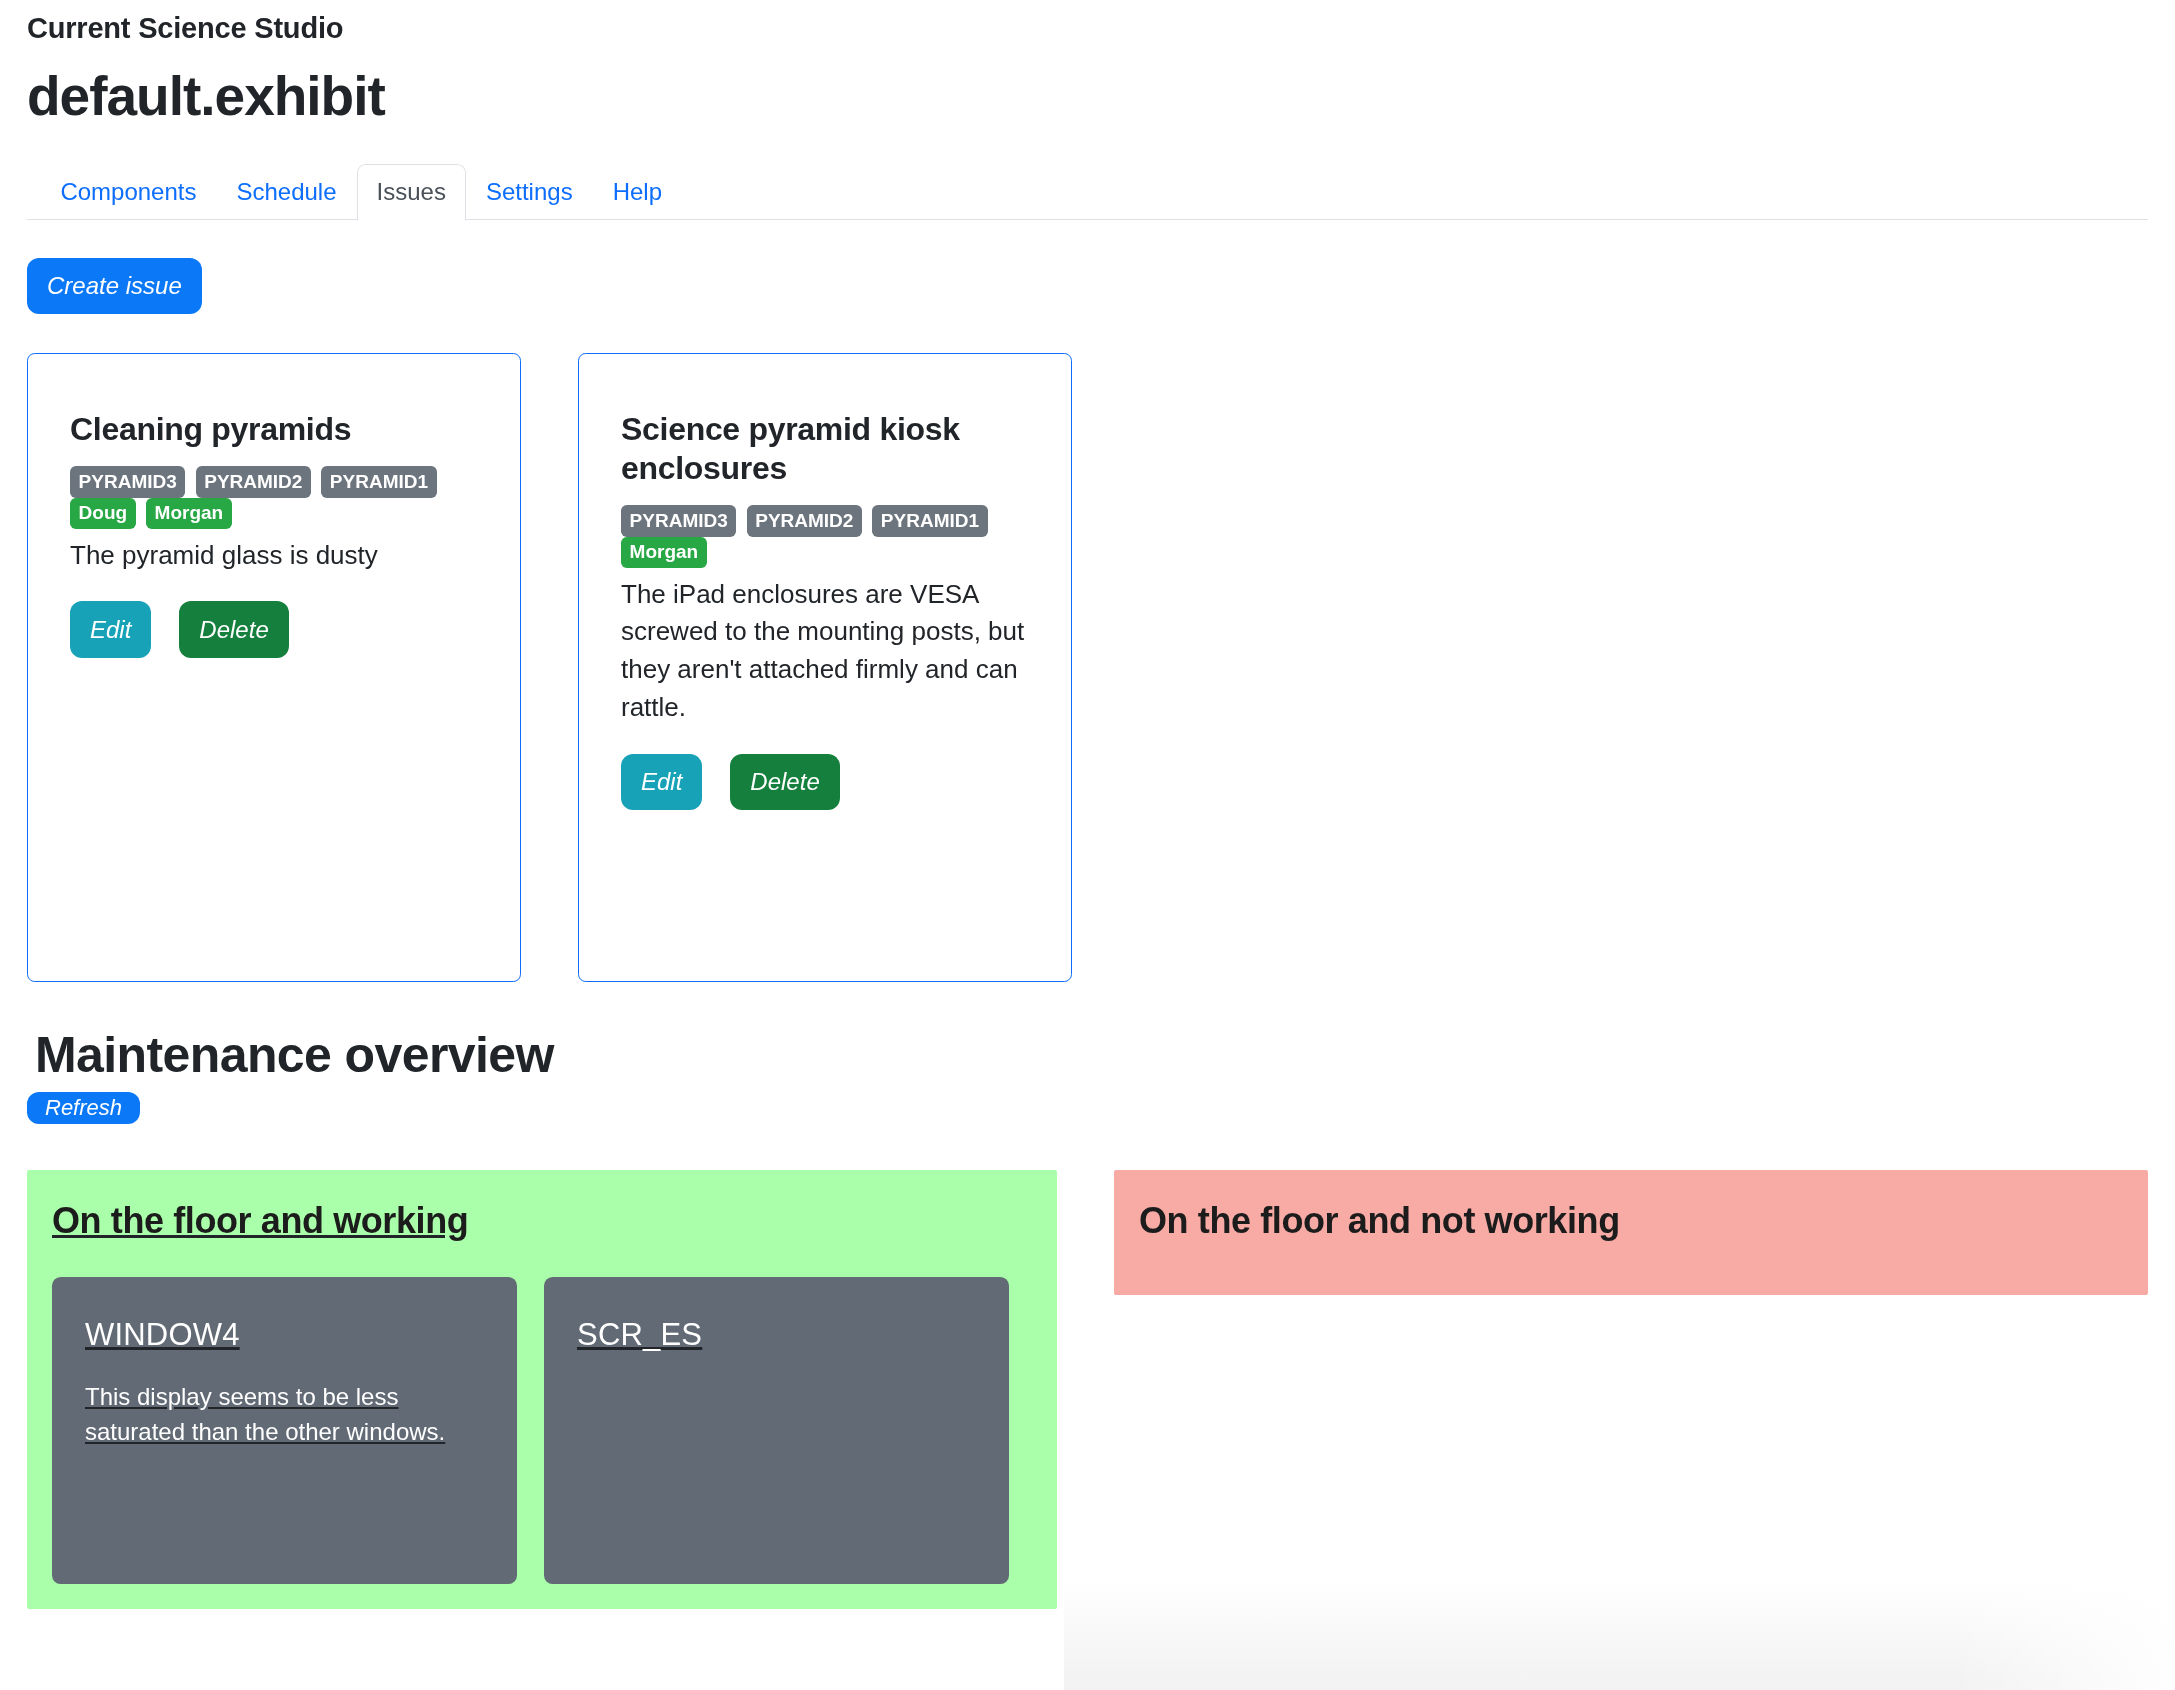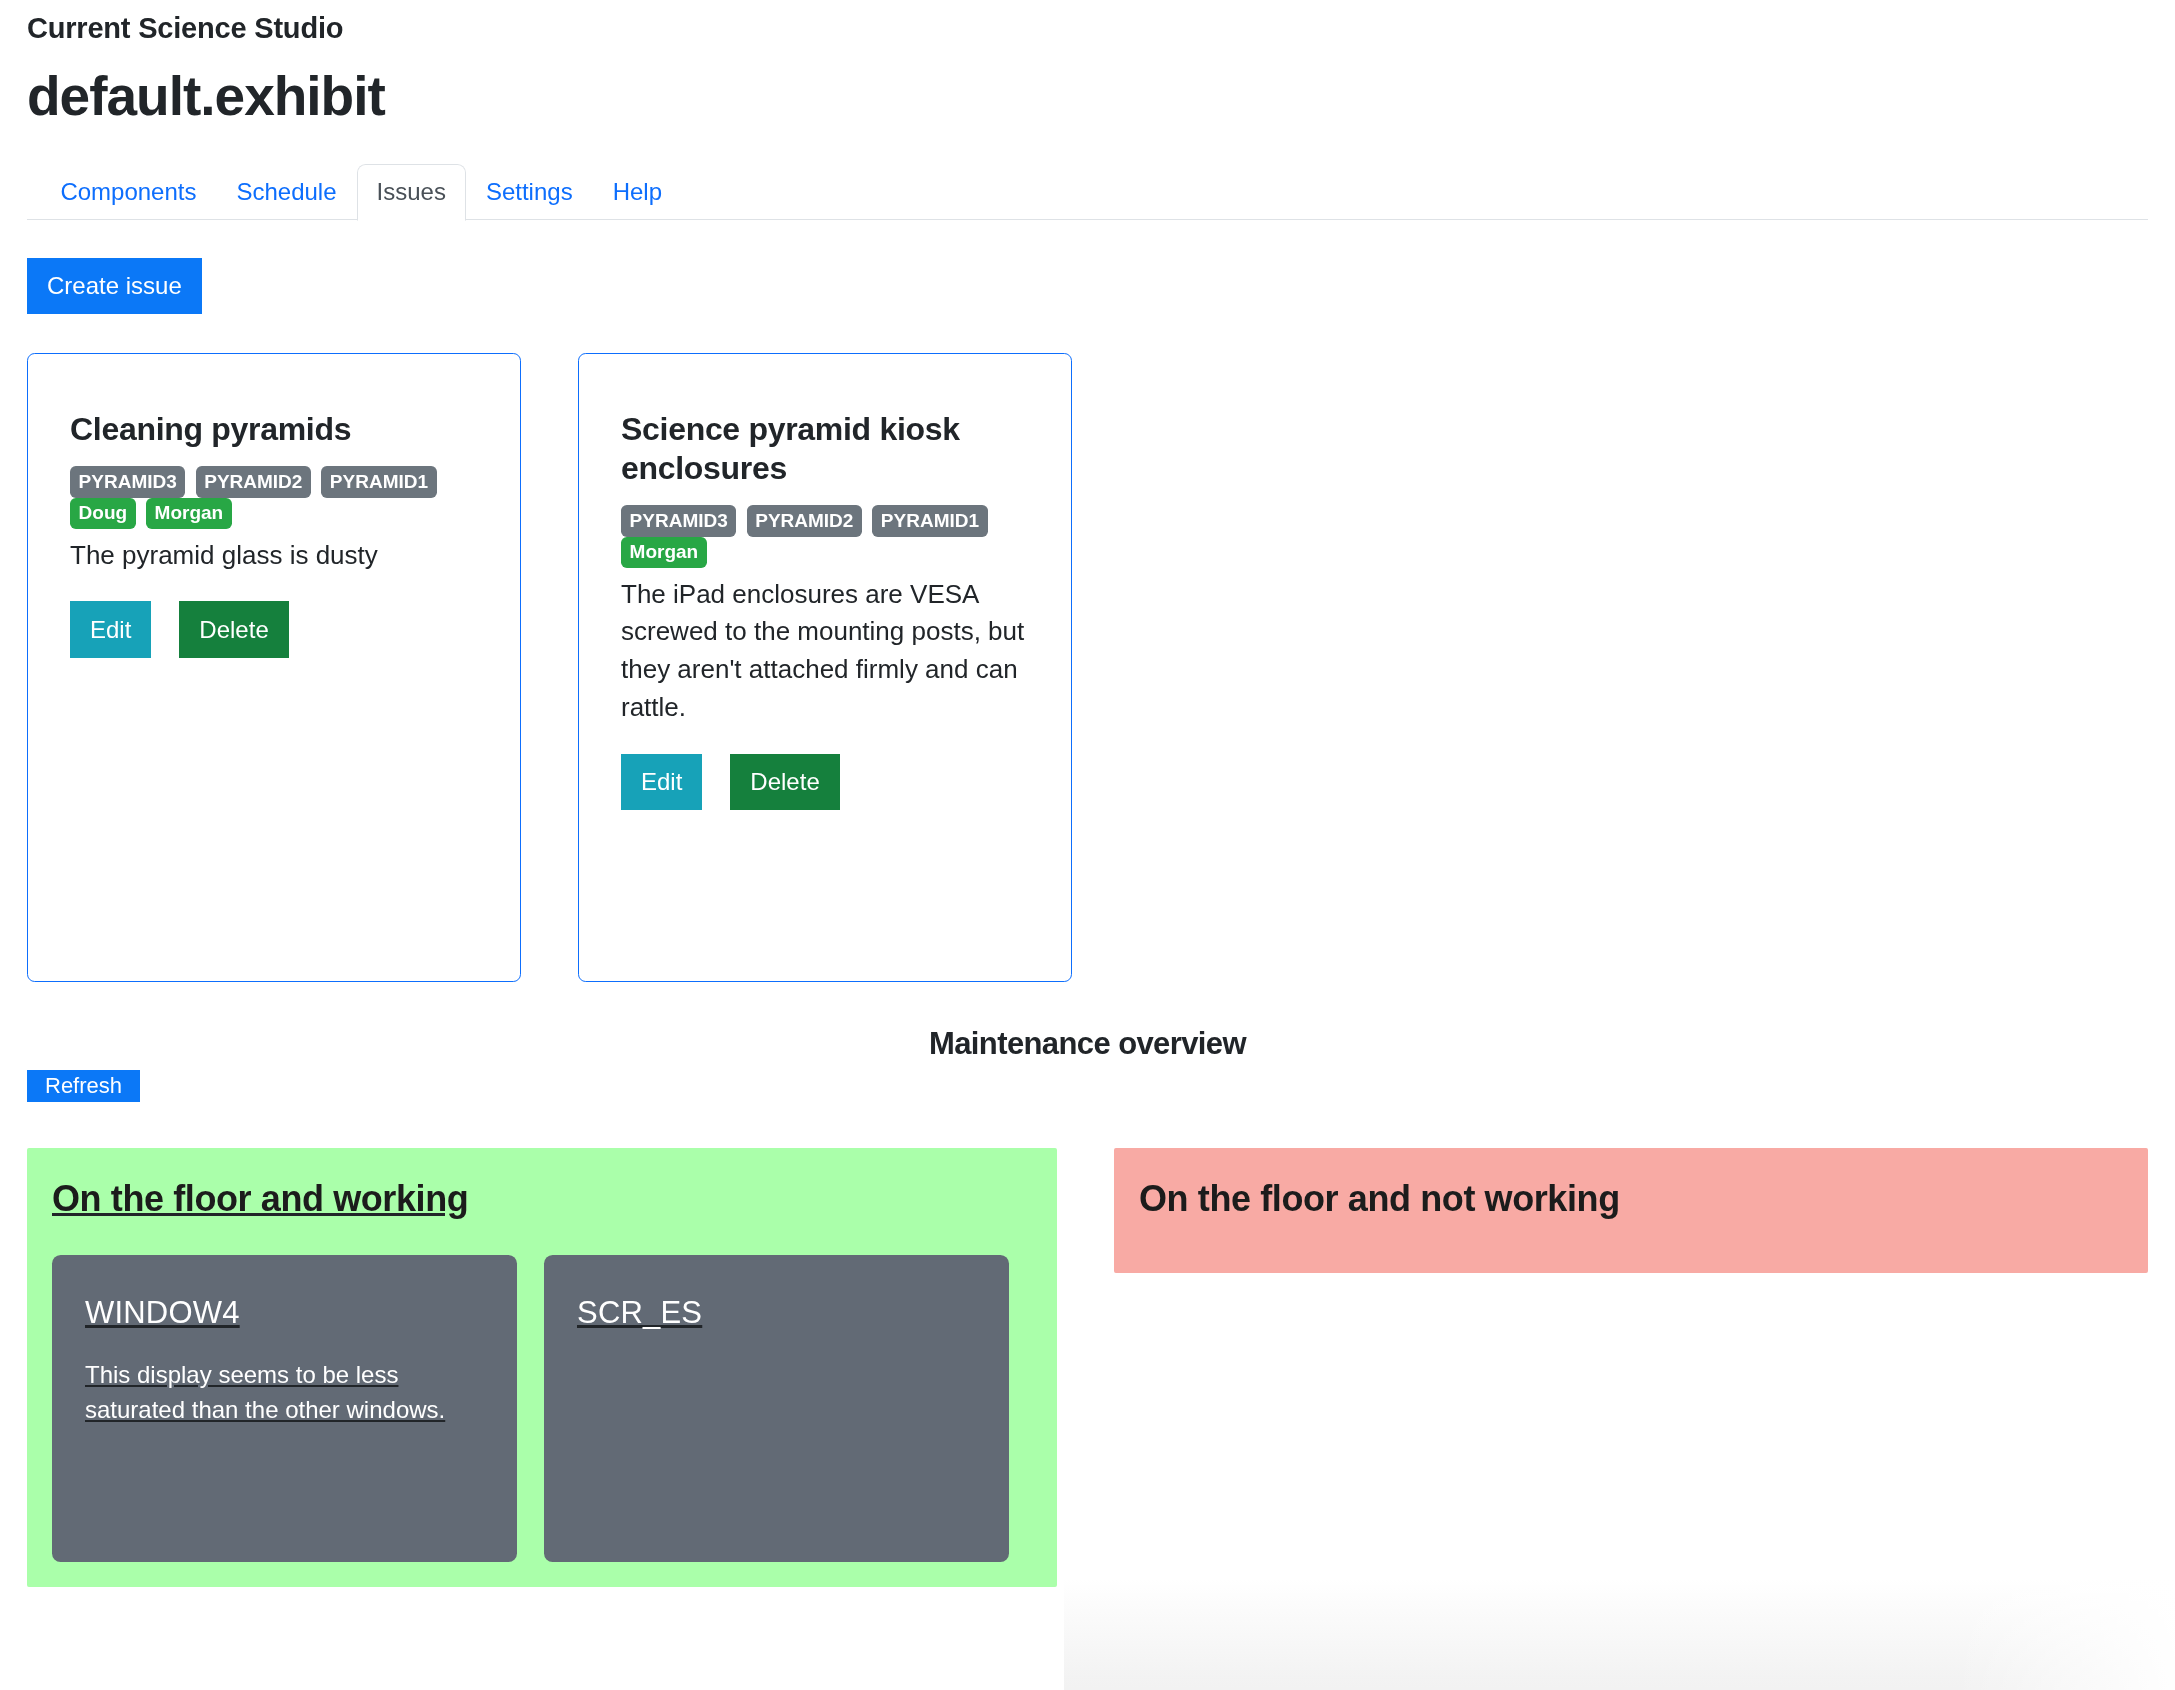--- a/index.html
+++ b/index.html
@@ -56,28 +56,29 @@
   .tab.active {
     color: #495057;
     background: #ffffff;
     border-color: #dee2e6 #dee2e6 #ffffff;
   }
 
   
   .btn {
     display: inline-block;
     border: none;
-    border-radius: 0;
+    border-radius: 12px;
     font-size: 24px;
     line-height: 1;
     color: #ffffff;
     padding: 16.3px 20px;
     cursor: pointer;
     font-family: inherit;
     white-space: nowrap;
+    font-style: italic;
   }
   .btn-primary { background: #0b78f7; }
   .btn-edit    { background: #17a2b8; }
   .btn-delete  { background: #15803d; }
 
   #create-issue-btn { margin-top: 38px; }
 
   
   .issue-row {
     display: flex;
@@ -127,25 +128,24 @@
     color: #212529;
   }
   .card-actions {
     margin-top: 27px;
     display: flex;
     gap: 28px;
   }
 
   
   .section-title {
-    font-size: 31px;
-    font-weight: bold;
-    margin: 44px 0 0 0;
+    font-size: 50px;
+    font-weight: bold;
+    margin: 44px 0 0 8px;
     letter-spacing: -0.6px;
-    text-align: center;
   }
   #refresh-btn { margin-top: 8px; font-size: 22px; padding: 5px 18px; }
 
   .status-row {
     display: flex;
     margin-top: 46px;
     align-items: flex-start;
     gap: 57px;
   }
   .status-panel {

